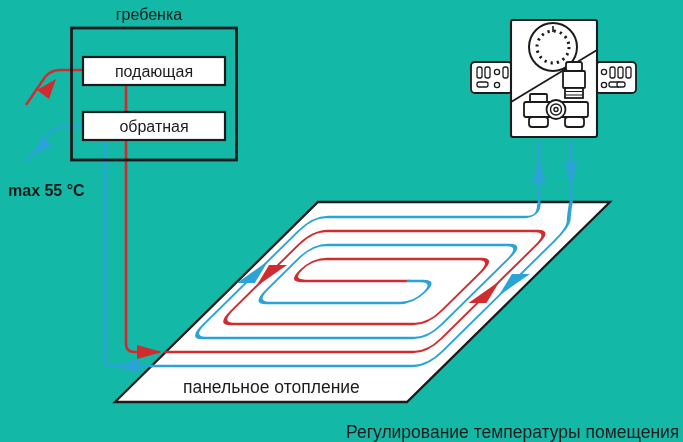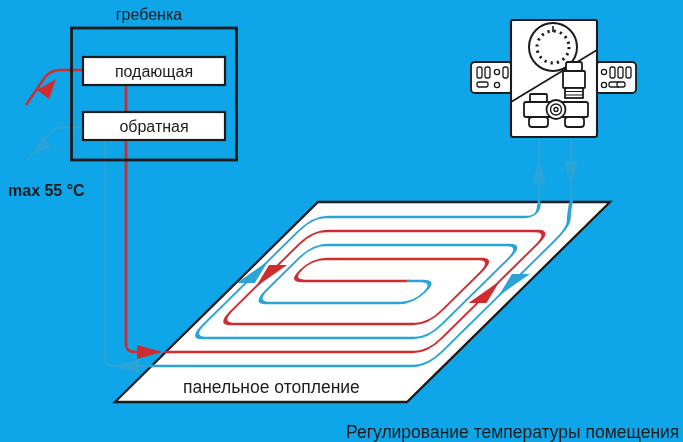--- a/index.html
+++ b/index.html
@@ -1,16 +1,16 @@
 <!DOCTYPE html>
 <html><head>
 <meta charset="utf-8">
 <style>
   html,body{margin:0;padding:0;background:#ffffff;}
-  #stage{position:relative;width:683px;height:442px;background:#0ea5e9;overflow:hidden;
+  #stage{position:relative;width:683px;height:442px;background:#14b8a6;overflow:hidden;
          font-family:"Liberation Sans", sans-serif;}
   svg text{font-family:"Liberation Sans", sans-serif;fill:#1c1c1c;}
   .lbl{font-size:16px;}
   .lbl-big{font-size:17.5px;}
   .lbl-bold{font-size:16px;font-weight:bold;}
 </style>
 </head>
 <body>
 
 <div id="stage">

